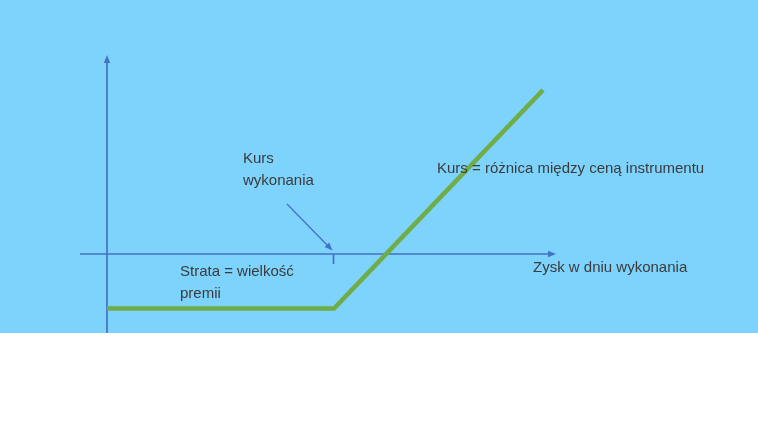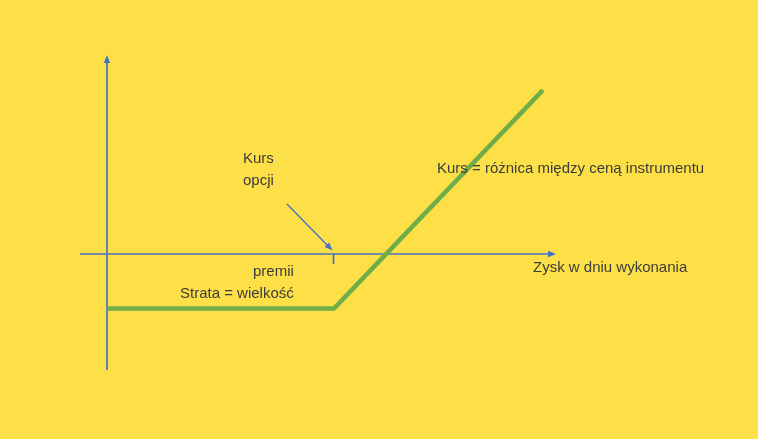--- a/index.html
+++ b/index.html
@@ -1,22 +1,21 @@
 <!DOCTYPE html>
 <html><head>
 <meta charset="utf-8">
 <style>
   html,body{margin:0;padding:0;background:#fff;}
   .stage{
     position:relative;
-    width:758px;height:439px;
-    background:#fde047;
+    width:758px;height:333px;
+    background:#7dd3fc;
     overflow:hidden;
     font-family:"Liberation Sans", sans-serif;
-    text-align:right;
   }
   .stage svg{position:absolute;left:0;top:0;}
   .lbl{
     position:absolute;
     font-size:15px;
     line-height:22px;
     color:#3b3b3b;
     white-space:nowrap;
   }
   #lbl-strike{left:243px;top:147px;}
@@ -35,29 +34,29 @@
       <line x1="80" y1="254" x2="551" y2="254" stroke="#4472C4" stroke-width="1.7"></line>
       <polygon points="556,254 548,257.2 548,250.8" fill="#4472C4"></polygon>
       <line x1="333.5" y1="254" x2="333.5" y2="264" stroke="#4472C4" stroke-width="1.7"></line>
       <line x1="287" y1="204" x2="329.0031023790998" y2="246.92624748633278" stroke="#4472C4" stroke-width="1.3"></line>
       <polygon points="332.5,250.5 324.61776219781274,247.02001045550858 329.19216541530676,242.54398150075636" fill="#4472C4"></polygon>
       <polyline points="107,308.5 334,308.5 543,90" fill="none" stroke="#70AD47" stroke-width="4.6" stroke-linejoin="miter" stroke-linecap="butt"></polyline>
     </svg>
 
   <div class="lbl" id="lbl-strike">
     <div>Kurs</div>
-    <div>opcji</div>
+    <div>wykonania</div>
   </div>
 
   <div class="lbl" id="lbl-profit">
     <div>Kurs = różnica między ceną instrumentu</div>
   </div>
 
   <div class="lbl" id="lbl-loss">
+    <div>Strata = wielkość</div>
     <div>premii</div>
-    <div>Strata = wielkość</div>
   </div>
 
   <div class="lbl" id="lbl-xaxis">
     <div>Zysk w dniu wykonania</div>
   </div>
 
 </div>
 
 </body></html>

